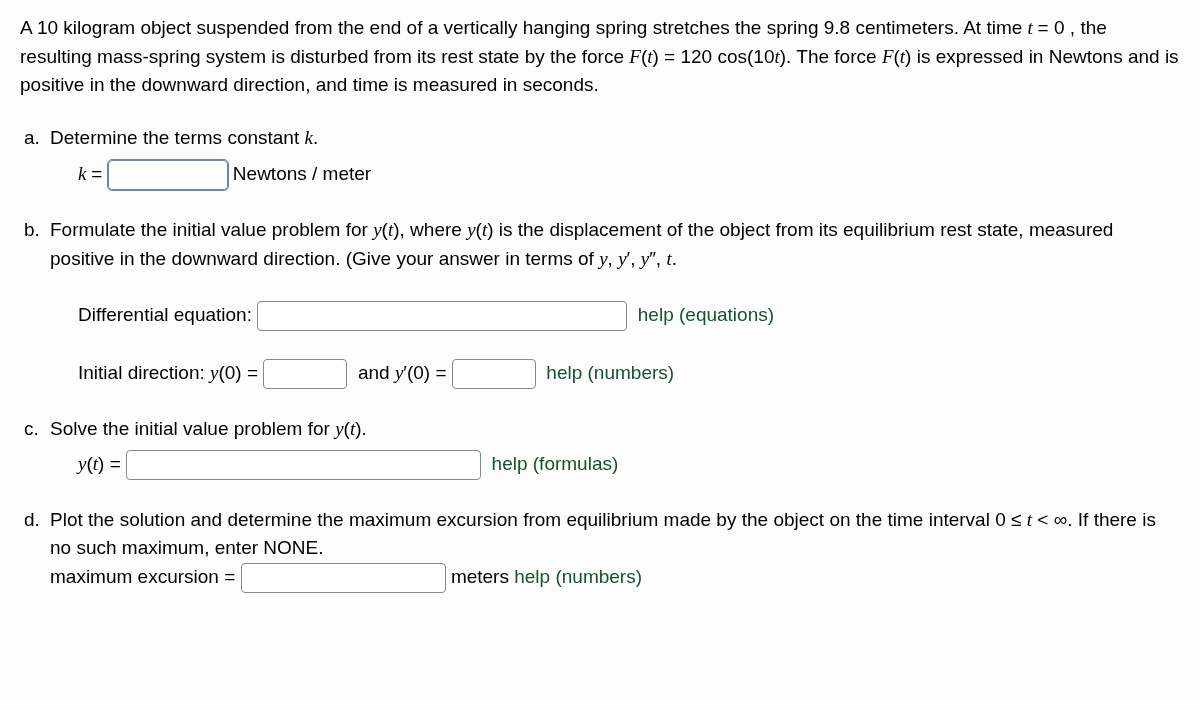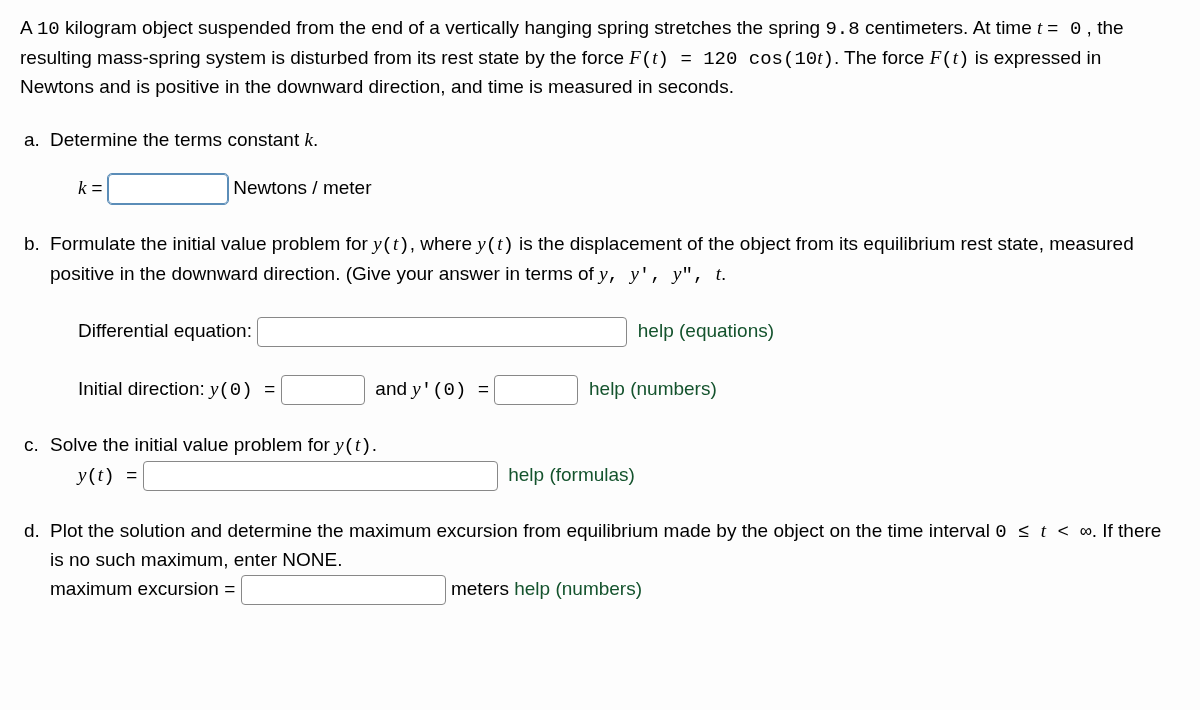--- a/index.html
+++ b/index.html
@@ -8,21 +8,21 @@
       font-size: 19px;
       color: #000;
       background: #fdfdfd;
       padding: 14px 20px;
       line-height: 1.5;
     }
     .problem-intro {
       margin-bottom: 24px;
     }
     .math { font-family: 'Times New Roman', serif; font-style: italic; }
-    .mathn { font-family: Liberation Mono, monospace; font-style: normal; text-align: center; }
+    .mathn { font-family: Liberation Sans, sans-serif; font-style: normal; text-align: center; }
     ol.parts {
       list-style: none;
       padding-left: 30px;
     }
     ol.parts > li {
       margin-bottom: 26px;
       position: relative;
     }
     ol.parts > li .marker {
       position: absolute;
@@ -44,23 +44,23 @@
     .input-small { width: 120px; }
     .input-med { width: 370px; }
     .input-med2 { width: 355px; }
     .input-tiny { width: 84px; }
     .input-maxex { width: 205px; }
     .help-link {
       color: #14532d;
       text-decoration: none;
       cursor: pointer;
     }
-    .sub-row { margin-top: 20px; padding-left: 28px; }
+    .sub-row { margin-top: 8px; padding-left: 28px; }
     .sub-row2 { margin-top: 28px; padding-left: 28px; }
-    .part-c-sub { margin-top: 0; padding-left: 28px; }
+    .part-c-sub { margin-top: 6px; padding-left: 28px; }
     .part-d-sub { }
   </style>
 </head>
 <body>
 
 <div class="problem-intro">
   <span>A </span><span class="mathn">10</span><span> kilogram object suspended from the end of a vertically hanging spring stretches the spring </span><span class="mathn">9.8</span><span> centimeters. At time </span><span class="math"><span class="math">t</span> <span class="mathn">= 0</span></span><span> , the resulting mass-spring system is disturbed from its rest state by the force </span><span class="math"><span class="math">F</span><span class="mathn">(</span><span class="math">t</span><span class="mathn">) = 120 cos(10</span><span class="math">t</span><span class="mathn">)</span></span><span>. The force </span><span class="math"><span class="math">F</span><span class="mathn">(</span><span class="math">t</span><span class="mathn">)</span></span><span> is expressed in Newtons and is positive in the downward direction, and time is measured in seconds.</span>
 </div>
 
 <ol class="parts">

